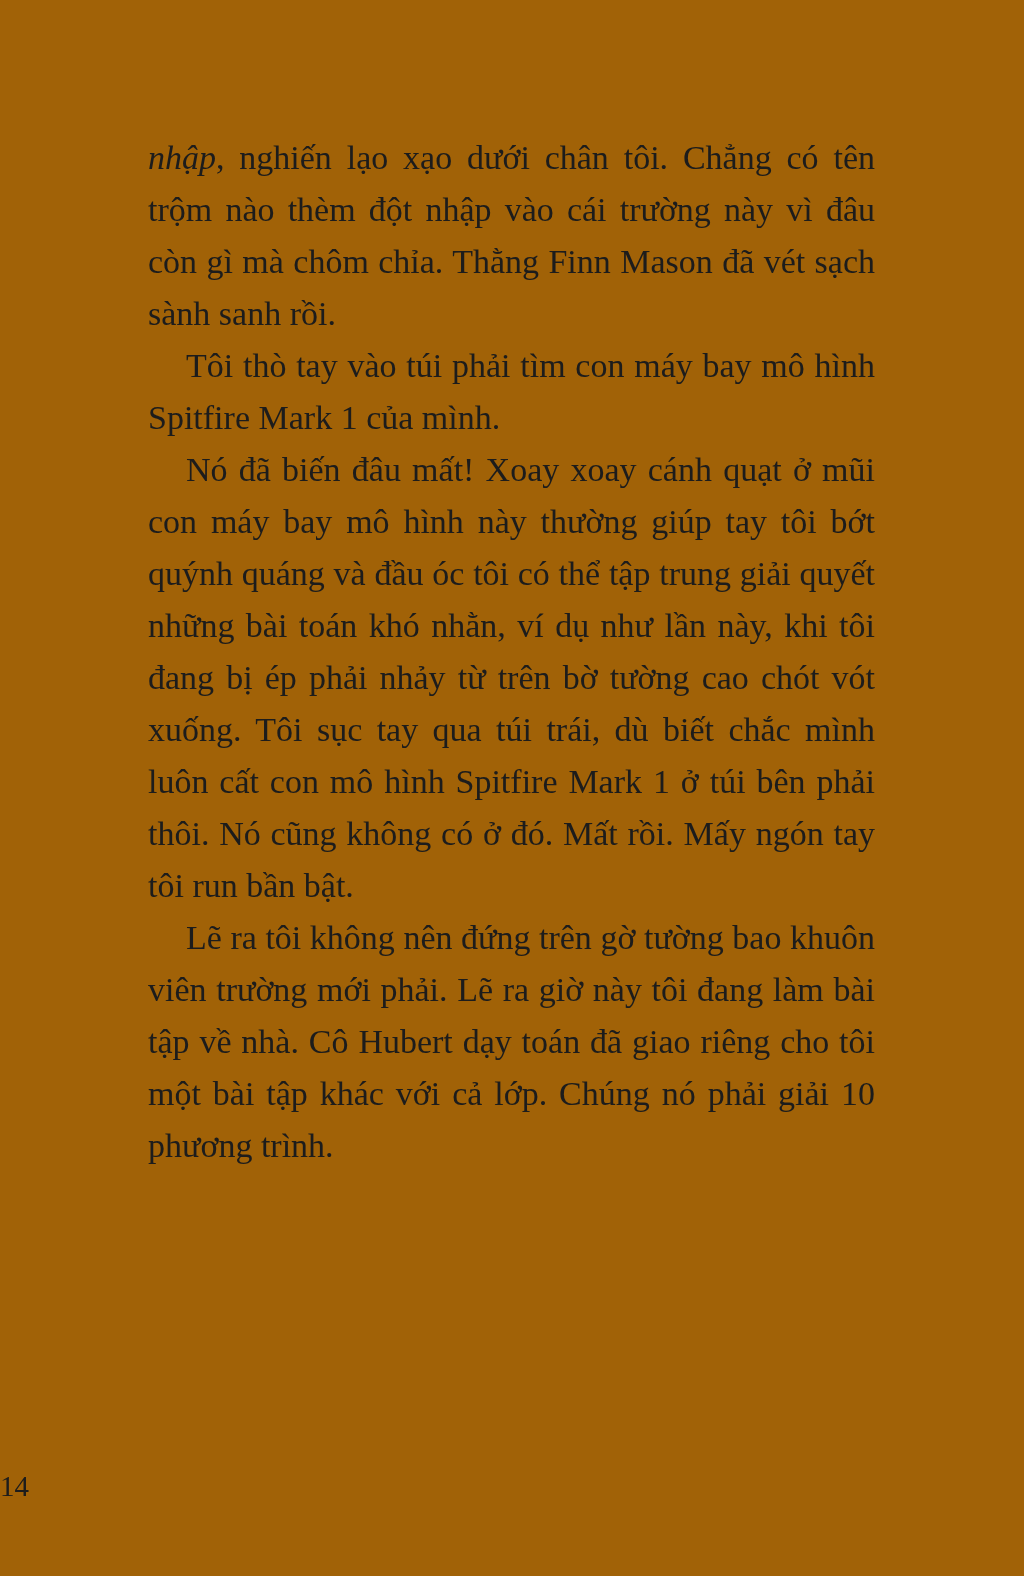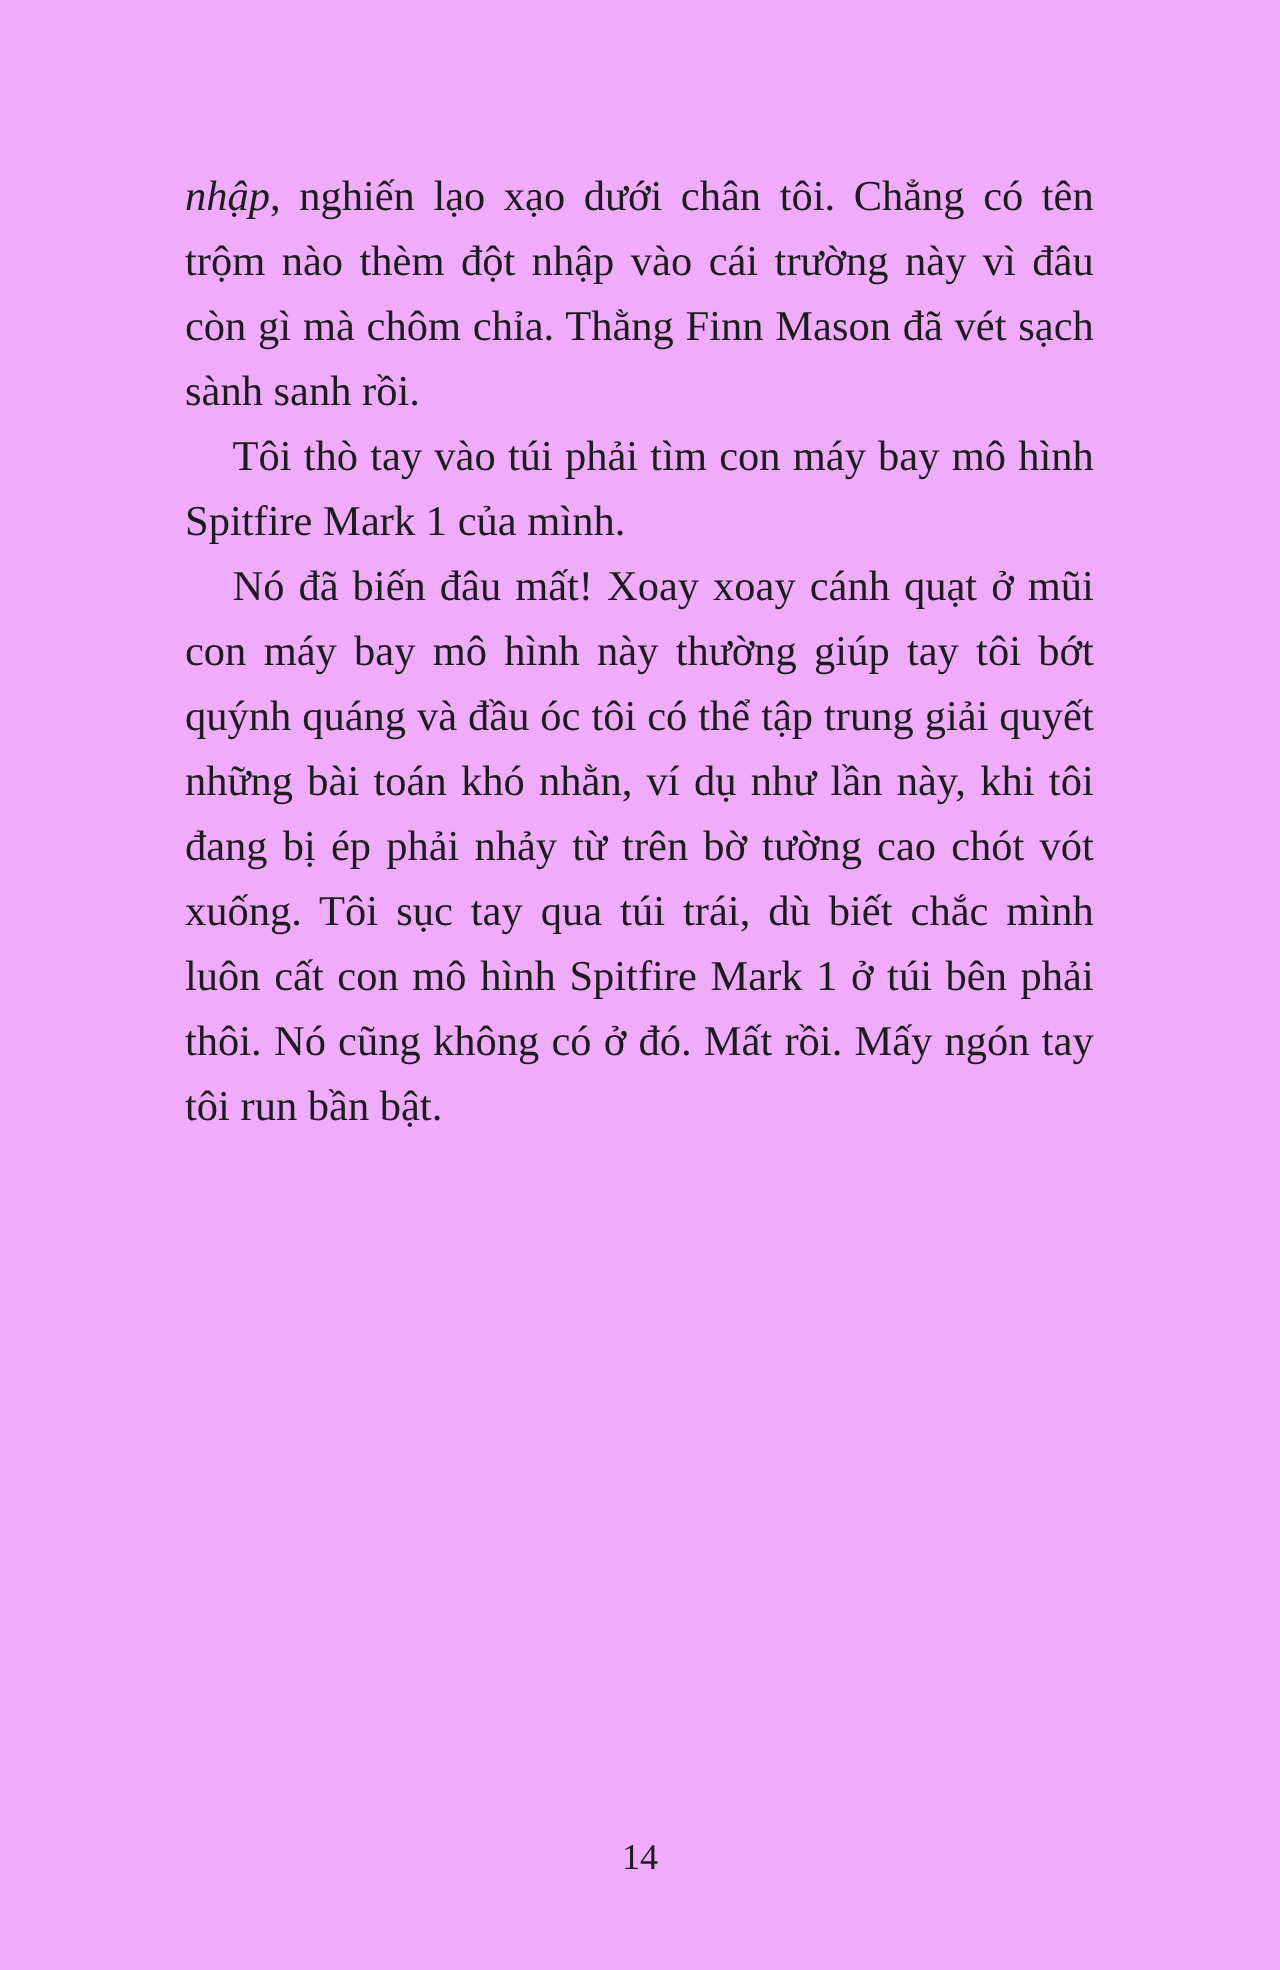--- a/index.html
+++ b/index.html
@@ -10,21 +10,21 @@
     width: 1024px;
     height: 1576px;
     background: #ffffff;
     font-family: "Liberation Serif", "DejaVu Serif", serif;
     position: relative;
     overflow: hidden;
   }
   .page {
     position: absolute;
     inset: 0;
-    background: #f0abfc;
+    background: #a16207;
   }
   .text-block {
     position: absolute;
     left: 148px;
     right: 149px;
     top: 132px;
     color: #1c1c1c;
     font-size: 34px;
     line-height: 52px;
     text-align: justify;
@@ -38,29 +38,30 @@
     text-indent: 38px;
   }
   .italic-lead {
     font-style: italic;
   }
   .folio {
     position: absolute;
     left: 0;
     right: 0;
     top: 1468px;
-    text-align: center;
+    text-align: left;
     color: #1c1c1c;
     font-size: 29px;
     line-height: 36px;
   }
 </style>
 </head>
 <body>
 
 <div class="page">
   <div class="text-block">
     <p><span class="italic-lead">nhập</span><span>, nghiến lạo xạo dưới chân tôi. Chẳng có tên trộm nào thèm đột nhập vào cái trường này vì đâu còn gì mà chôm chỉa. Thằng Finn Mason đã vét sạch sành sanh rồi.</span></p>
     <p class="indent">Tôi thò tay vào túi phải tìm con máy bay mô hình Spitfire Mark 1 của mình.</p>
     <p class="indent">Nó đã biến đâu mất! Xoay xoay cánh quạt ở mũi con máy bay mô hình này thường giúp tay tôi bớt quýnh quáng và đầu óc tôi có thể tập trung giải quyết những bài toán khó nhằn, ví dụ như lần này, khi tôi đang bị ép phải nhảy từ trên bờ tường cao chót vót xuống. Tôi sục tay qua túi trái, dù biết chắc mình luôn cất con mô hình Spitfire Mark 1 ở túi bên phải thôi. Nó cũng không có ở đó. Mất rồi. Mấy ngón tay tôi run bần bật.</p>
+    <p class="indent">Lẽ ra tôi không nên đứng trên gờ tường bao khuôn viên trường mới phải. Lẽ ra giờ này tôi đang làm bài tập về nhà. Cô Hubert dạy toán đã giao riêng cho tôi một bài tập khác với cả lớp. Chúng nó phải giải 10 phương trình.</p>
   </div>
   <div class="folio">14</div>
 </div>
 
 </body></html>

